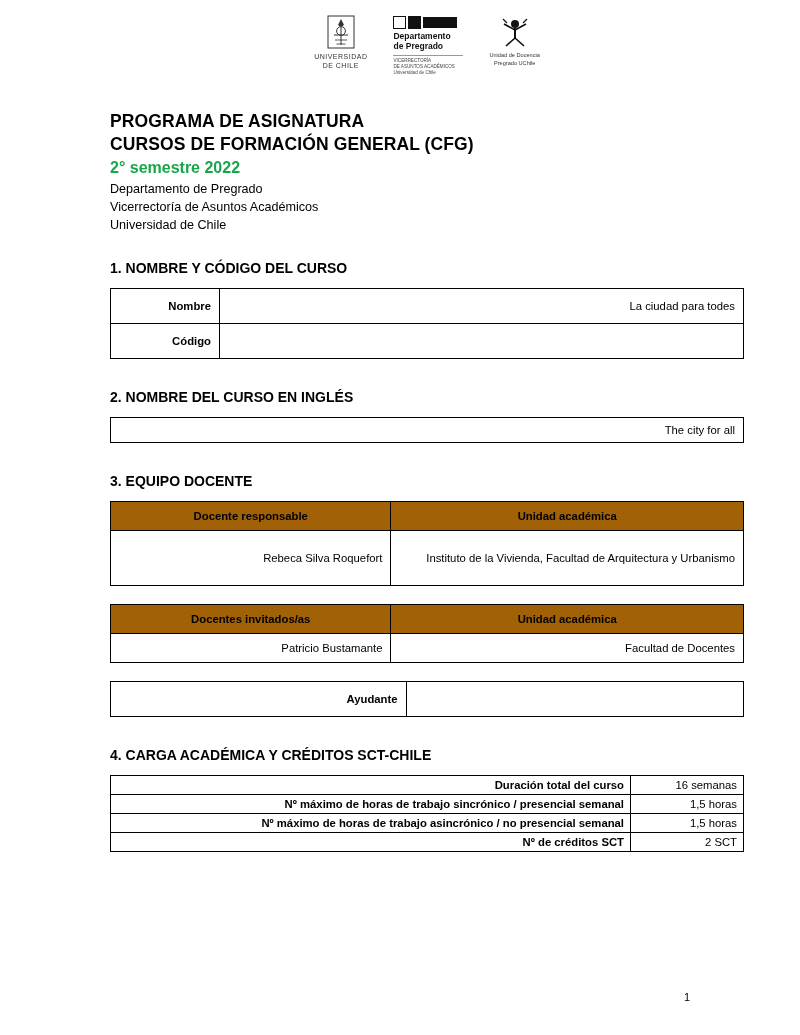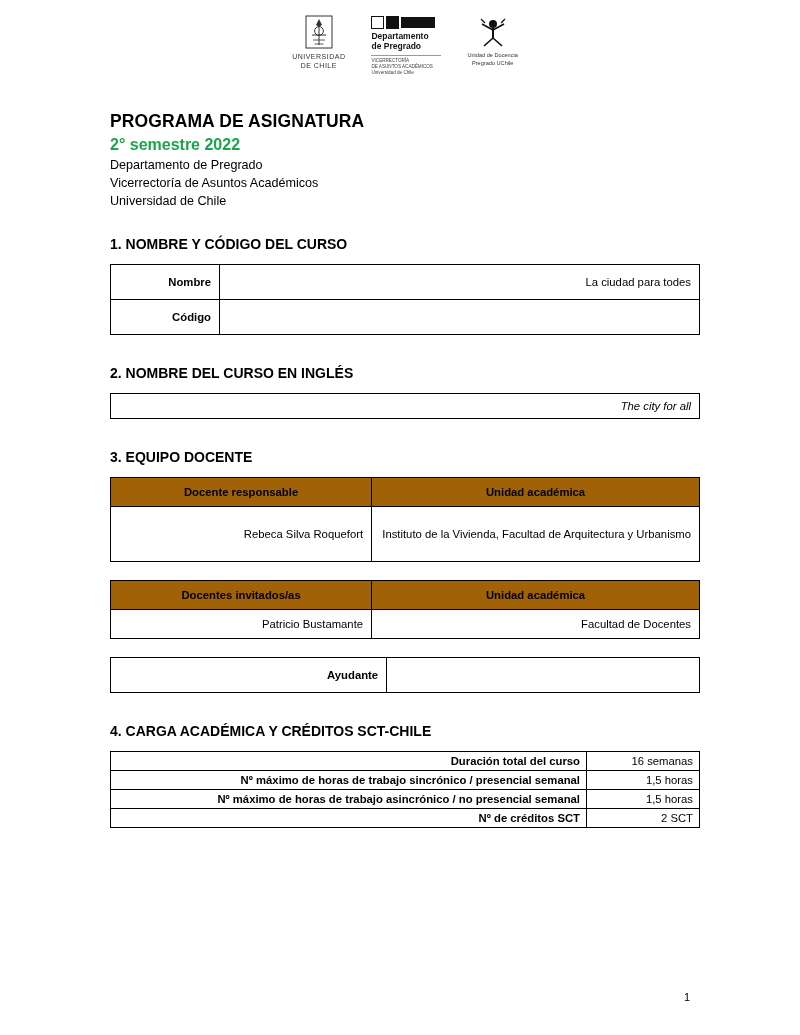--- a/index.html
+++ b/index.html
@@ -12,21 +12,21 @@
     height: 1035px;
     font-family: "Liberation Sans", sans-serif;
     color: #000000;
     position: relative;
     overflow: hidden;
   }
   .page {
     width: 800px;
     height: 1035px;
     box-sizing: border-box;
-    padding: 14px 100px 0 110px;
+    padding: 14px 56px 0 110px;
     position: relative;
     border-radius: 17px;
   }
 
   
   .logo-row {
     display: flex;
     justify-content: center;
     align-items: flex-start;
     gap: 26px;
@@ -154,21 +154,20 @@
     text-align: right;
     font-weight: normal;
   }
 
   
   .t-nombre td { height: 22px; }
   .t-nombre .lab { width: 92px; font-weight: bold; }
 
   
   .t-ingles td {
-    font-style: italic;
     height: 16px;
     padding: 4px 8px;
   }
 
   
   .t-doc { margin-bottom: 0; }
   .t-doc th {
     font-weight: bold;
     text-align: center;
     background: #a16207;
@@ -256,20 +255,21 @@
       <div class="doc-text">
         <div>Unidad de Docencia</div>
         <div>Pregrado UChile</div>
       </div>
     </div>
 
   </div>
 
   <div class="title-block">
     <div class="title-main">PROGRAMA DE ASIGNATURA</div>
+    <div class="title-main">CURSOS DE FORMACIÓN GENERAL (CFG)</div>
     <div class="title-sem">2° semestre 2022</div>
     <div class="title-sub">Departamento de Pregrado</div>
     <div class="title-sub">Vicerrectoría de Asuntos Académicos</div>
     <div class="title-sub">Universidad de Chile</div>
   </div>
 
   <div class="section-heading sec-gap-1">1. NOMBRE Y CÓDIGO DEL CURSO</div>
   <table class="t-nombre">
     <tbody>
         <tr>

